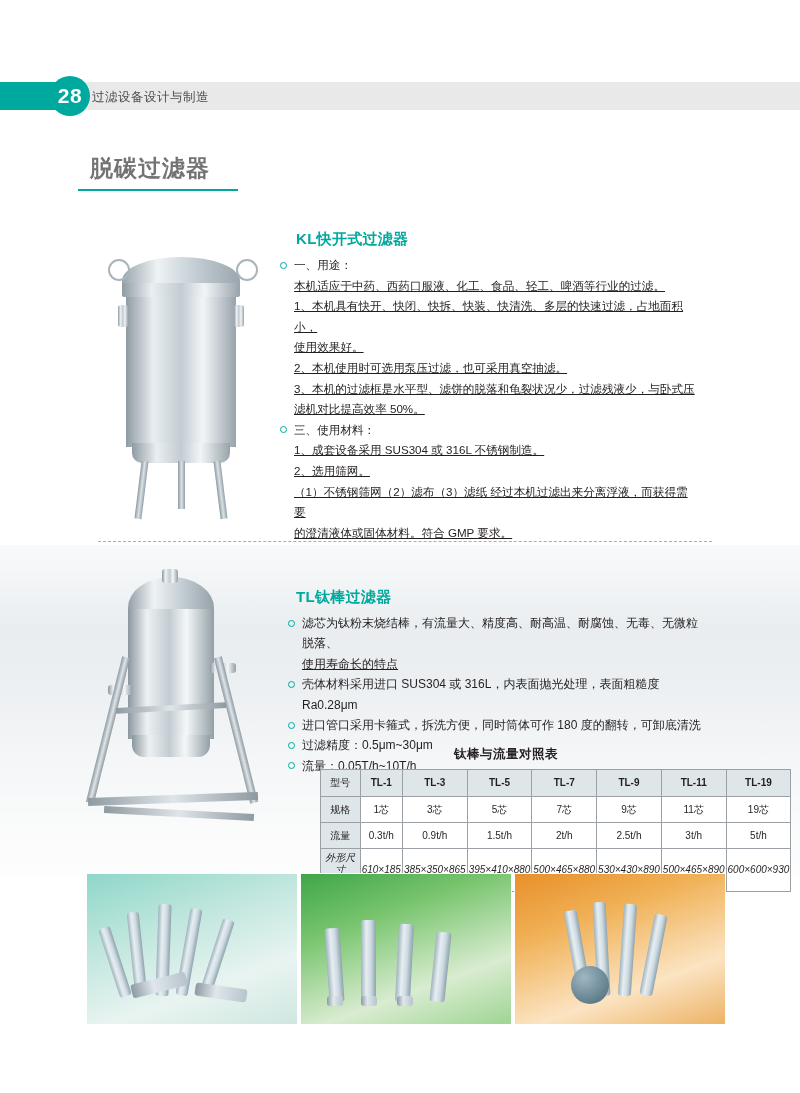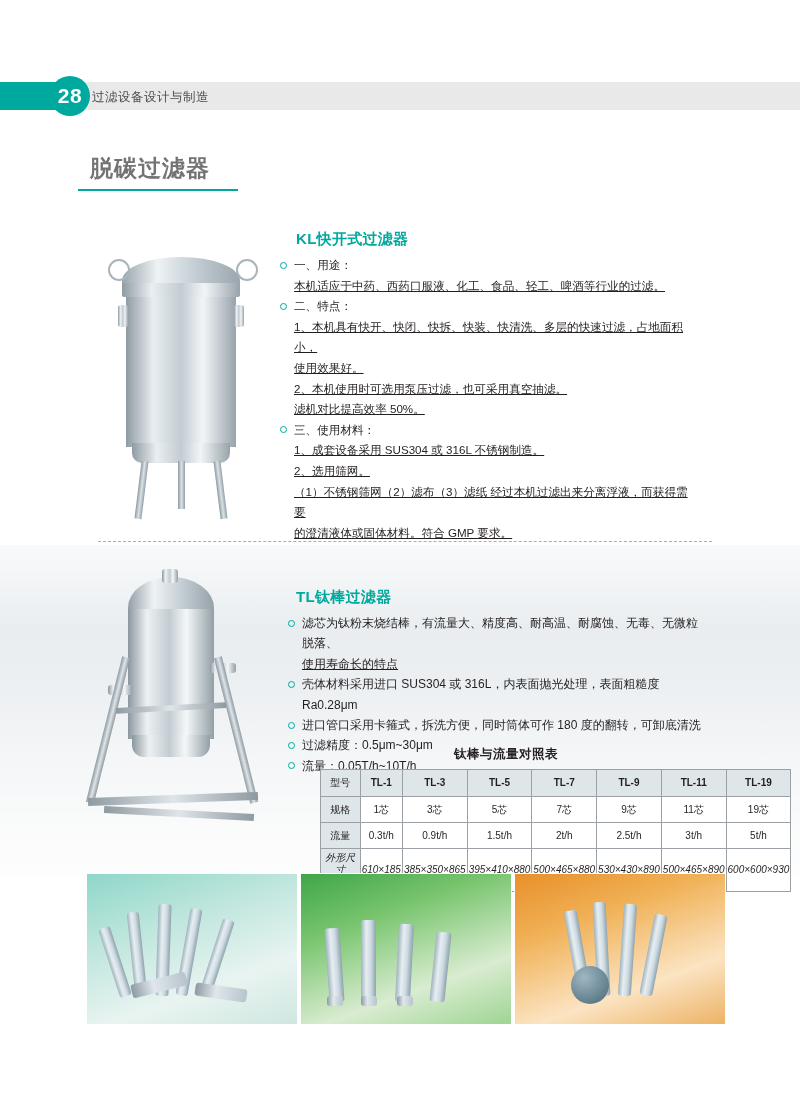--- a/index.html
+++ b/index.html
@@ -315,24 +315,24 @@
   <div class="v-leg" style="top:236px; left:92px; width:7px; height:48px;"></div>
 
   <div class="v-body" style="top:80px; left:32px; width:10px; height:22px; border-radius:3px;"></div>
   <div class="v-body" style="top:80px; left:148px; width:10px; height:22px; border-radius:3px;"></div>
 </div>
 
 <div class="sec1-title">KL快开式过滤器</div>
 <div class="sec1-body">
   <div class="bullet-row"><span class="bullet"></span><span>一、用途：</span></div>
   <div class="plain-row"><span>本机适应于中药、西药口服液、化工、食品、轻工、啤酒等行业的过滤。</span></div>
-  <div class="bullet-row"><span class="bullet"></span><span>二、特点：</span></div>
   <div class="plain-row"><span>1、本机具有快开、快闭、快拆、快装、快清洗、多层的快速过滤，占地面积小，</span></div>
   <div class="plain-row"><span>使用效果好。</span></div>
   <div class="plain-row"><span>2、本机使用时可选用泵压过滤，也可采用真空抽滤。</span></div>
+  <div class="plain-row"><span>3、本机的过滤框是水平型、滤饼的脱落和龟裂状况少，过滤残液少，与卧式压</span></div>
   <div class="plain-row"><span>滤机对比提高效率 50%。</span></div>
   <div class="bullet-row"><span class="bullet"></span><span>三、使用材料：</span></div>
   <div class="plain-row"><span>1、成套设备采用 SUS304 或 316L 不锈钢制造。</span></div>
   <div class="plain-row"><span>2、选用筛网。</span></div>
   <div class="plain-row"><span>（1）不锈钢筛网（2）滤布（3）滤纸  经过本机过滤出来分离浮液，而获得需要</span></div>
   <div class="plain-row"><span>的澄清液体或固体材料。符合 GMP 要求。</span></div>
 </div>
 
 <div class="divider"></div>
 

